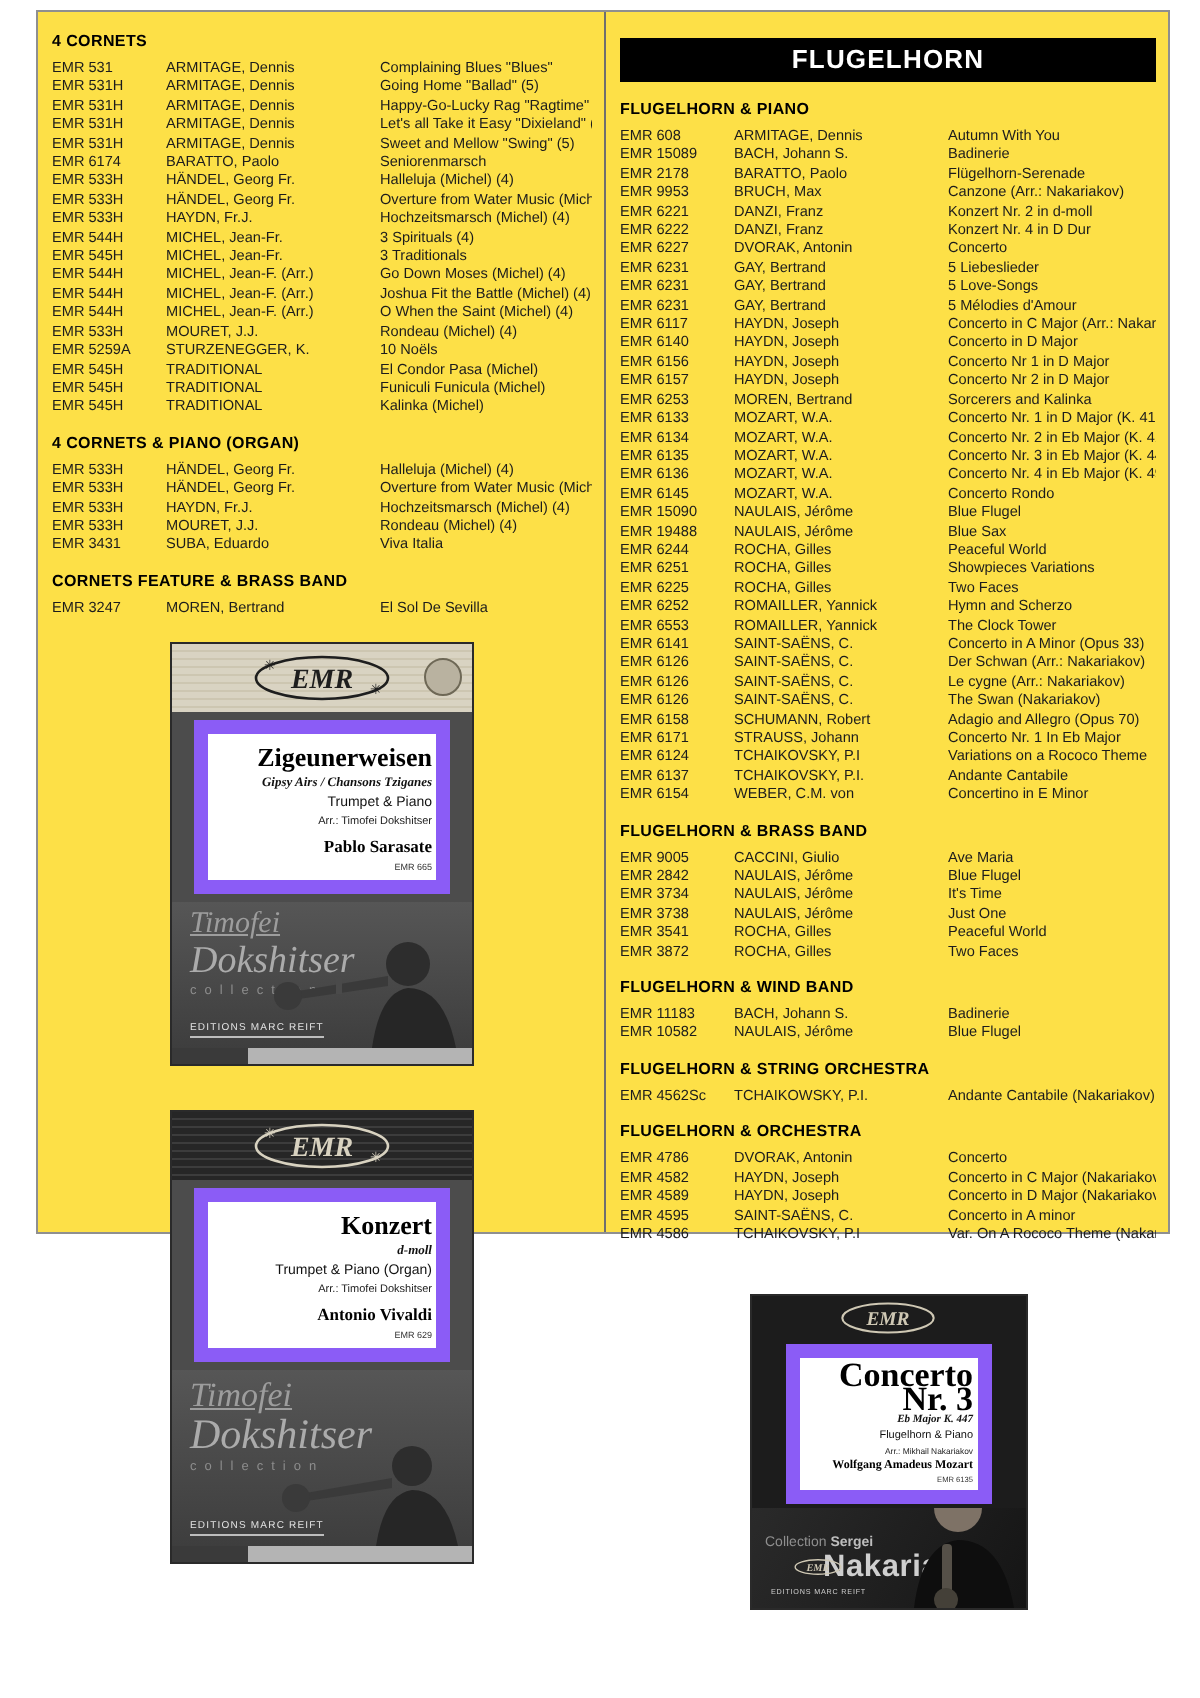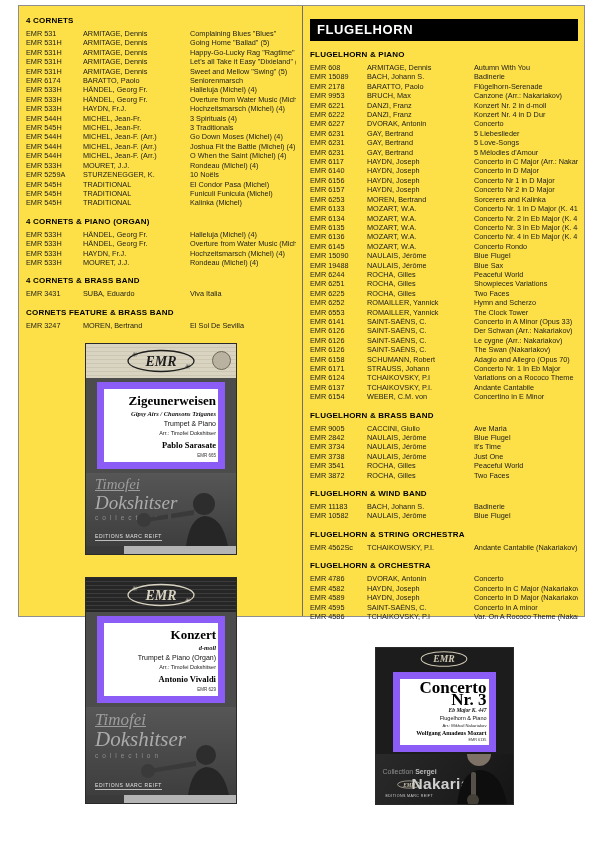--- a/index.html
+++ b/index.html
@@ -11,21 +11,21 @@
   .frame{
     position:absolute;left:18px;top:5px;width:567px;height:612px;
     border:1px solid #8f8f8f;box-sizing:border-box;display:flex;background:#fde047;
   }
   .col{box-sizing:border-box;}
   .col-left{width:284px;border-right:1px solid #6f6f6f;padding:10px 6px 0 7px;}
   .col-right{flex:1;padding:13px 6px 0 7px;}
 
   .banner{
     background:#000;color:#fff;font-weight:bold;font-size:13px;
-    letter-spacing:.6px;padding:3px 7px 4px;margin:0 0 2px 0;
+    letter-spacing:.6px;padding:3px 7px 4px;margin:0 0 2px 0;text-align:center;
   }
 
   .sec-heading{
     font-weight:bold;font-size:8px;letter-spacing:.2px;color:#000;
     margin:9px 0 4px 0;white-space:nowrap;
   }
   #left-sections .sec-heading:first-child{margin-top:0;}
   .row{
     display:grid;grid-template-columns:57px 107px 1fr;
     font-size:7.3px;line-height:9.4px;color:#1c1c1c;white-space:nowrap;
@@ -223,21 +223,20 @@
         <div class="row">
           <span class="cell code">EMR 533H</span>
           <span class="cell composer">HAYDN, Fr.J.</span>
           <span class="cell title">Hochzeitsmarsch (Michel) (4)</span>
         </div>
         <div class="row">
           <span class="cell code">EMR 533H</span>
           <span class="cell composer">MOURET, J.J.</span>
           <span class="cell title">Rondeau (Michel) (4)</span>
         </div>
-        <div class="sec-heading">4 CORNETS &amp; BRASS BAND</div>
         <div class="row">
           <span class="cell code">EMR 3431</span>
           <span class="cell composer">SUBA, Eduardo</span>
           <span class="cell title">Viva Italia</span>
         </div>
         <div class="sec-heading">CORNETS FEATURE &amp; BRASS BAND</div>
         <div class="row">
           <span class="cell code">EMR 3247</span>
           <span class="cell composer">MOREN, Bertrand</span>
           <span class="cell title">El Sol De Sevilla</span>

